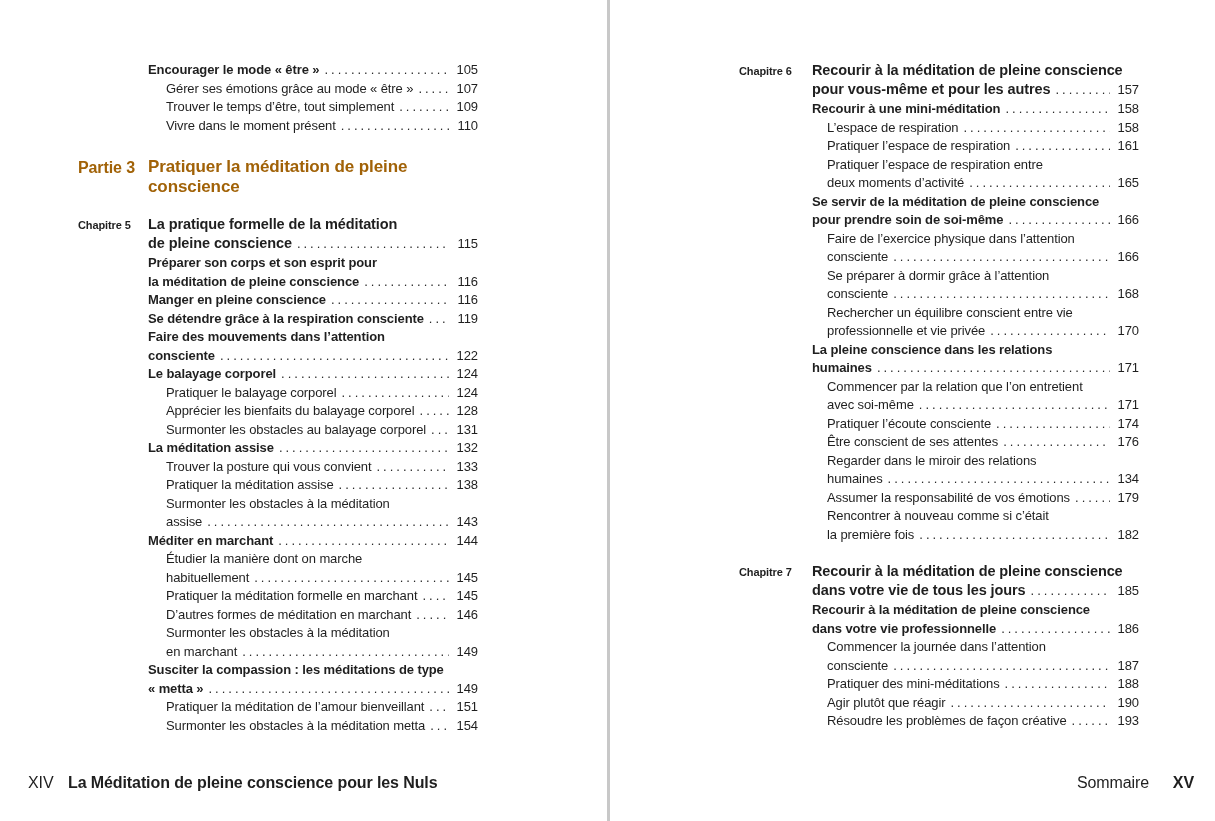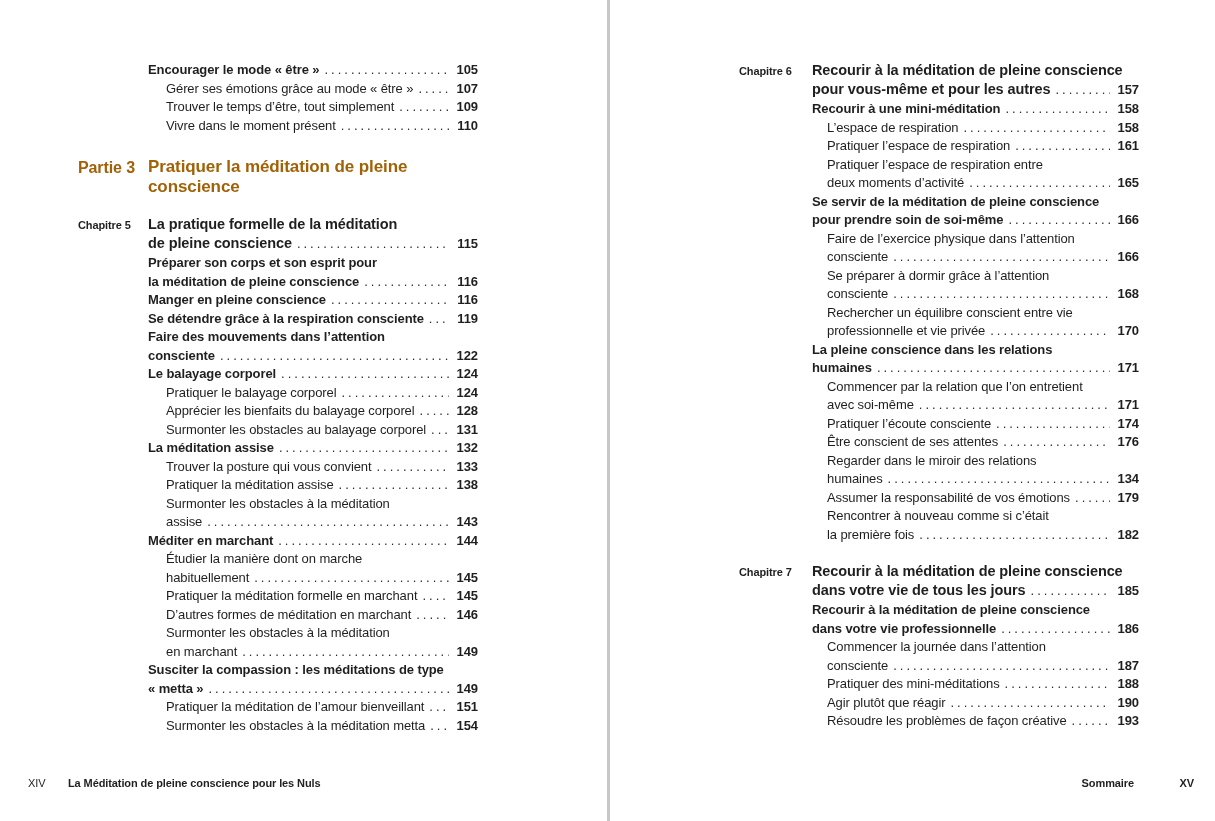--- a/index.html
+++ b/index.html
@@ -21,39 +21,39 @@
   .line.l1,.row.l1{padding-left:var(--i1)}
   .line.l2,.row.l2{padding-left:var(--i2)}
 
   .row{display:flex;align-items:baseline}
   .txt{white-space:nowrap;flex:0 0 auto}
   .dots{flex:1 1 auto;min-width:4px;overflow:hidden;white-space:nowrap;margin:0 3px 0 5px;font-weight:400}
   .dots::after{
     content:"..........................................................................................";
     letter-spacing:3px;font-size:13px;color:#2a2a2a;
   }
-  .num{flex:0 0 auto;font-weight:700;min-width:26px;text-align:right;font-size:13px}
+  .num{flex:0 0 auto;font-weight:400;min-width:26px;text-align:right;font-size:13px}
 
   .sec{position:relative;padding-left:var(--i1)}
   .sec.chapter{margin-top:18px}
   .sec.part{margin-top:22px;color:#a16207}
   .col > *:first-child{margin-top:0}
   .entries.after-title{margin-top:1px}
 
   .chapter .title-line,.chapter .title-text{font-weight:700;font-size:14.5px;line-height:19px;white-space:nowrap}
   .chapter .title-row{line-height:19px}
   .part .title-line{font-weight:700;font-size:17px;line-height:20px;white-space:nowrap}
 
   .chapter-label{position:absolute;left:0;top:4px;font-size:11px;font-weight:700}
   .part-label{position:absolute;left:0;top:2px;font-size:16px;font-weight:700}
 
-  .footer{position:absolute;top:774px;font-size:11px;line-height:18px;white-space:nowrap}
+  .footer{position:absolute;top:774px;font-size:16px;line-height:18px;white-space:nowrap}
   #f-left-num{left:28px;font-weight:400}
   #f-left-title{left:68px;font-weight:700}
-  #f-right-label{right:81px;font-weight:700}
+  #f-right-label{right:66px;font-weight:400}
   #f-right-num{right:21px;font-weight:700}
 </style>
 </head>
 <body>
 
 <div class="divider"></div>
 
 <div id="left-col" class="col">
     <div class="entries">
       <div class="row l1">

